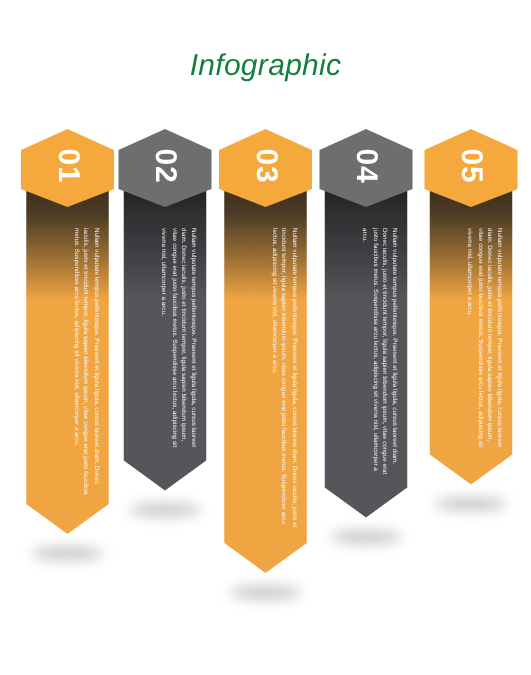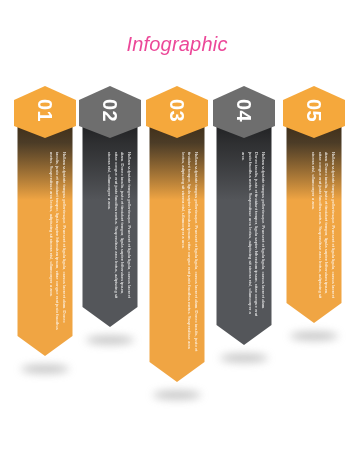--- a/index.html
+++ b/index.html
@@ -25,21 +25,21 @@
   
   .title {
     position: absolute;
     left: 0;
     top: 33px;
     width: 354px;
     text-align: center;
     font-style: italic;
     font-size: 20px;
     font-weight: 400;
-    color: #ec4899;
+    color: #15803d;
     letter-spacing: 0.2px;
     white-space: nowrap;
   }
 
   
   .ribbon {
     position: absolute;
     top: 0;
     left: 0;
   }

